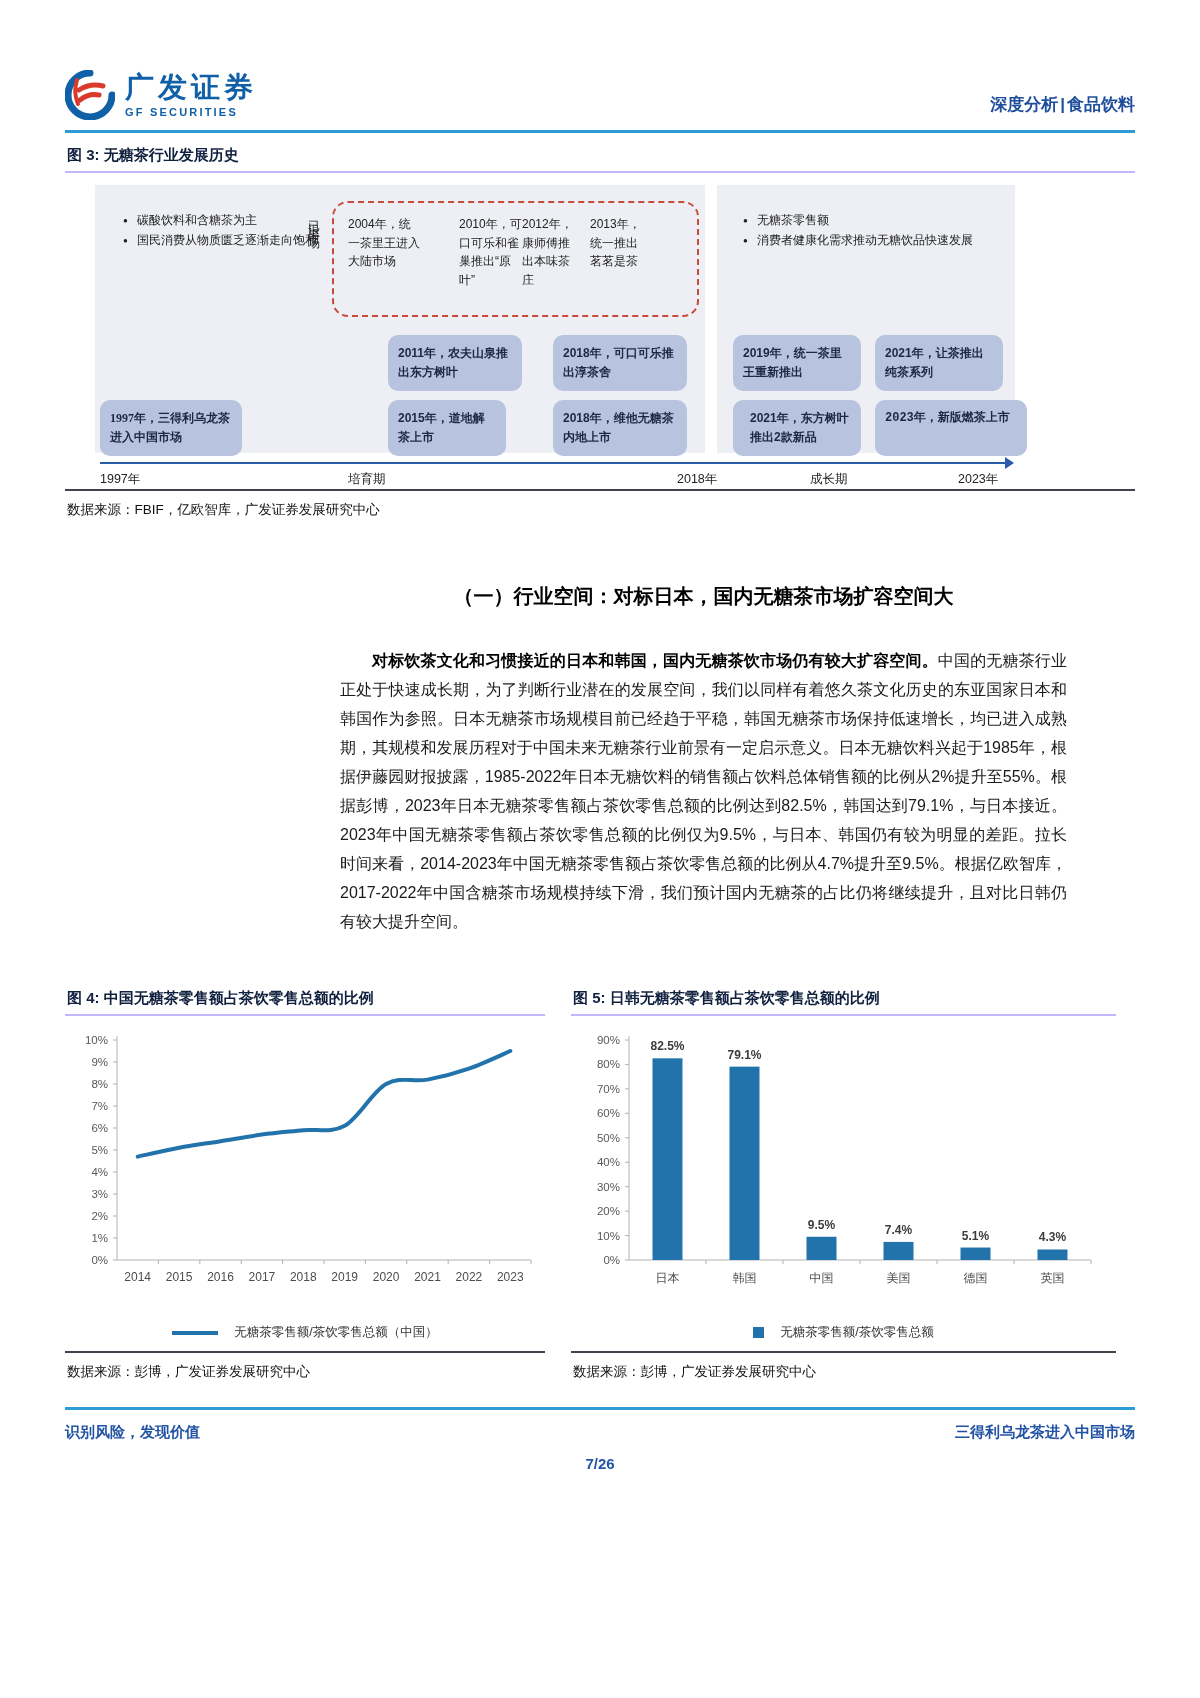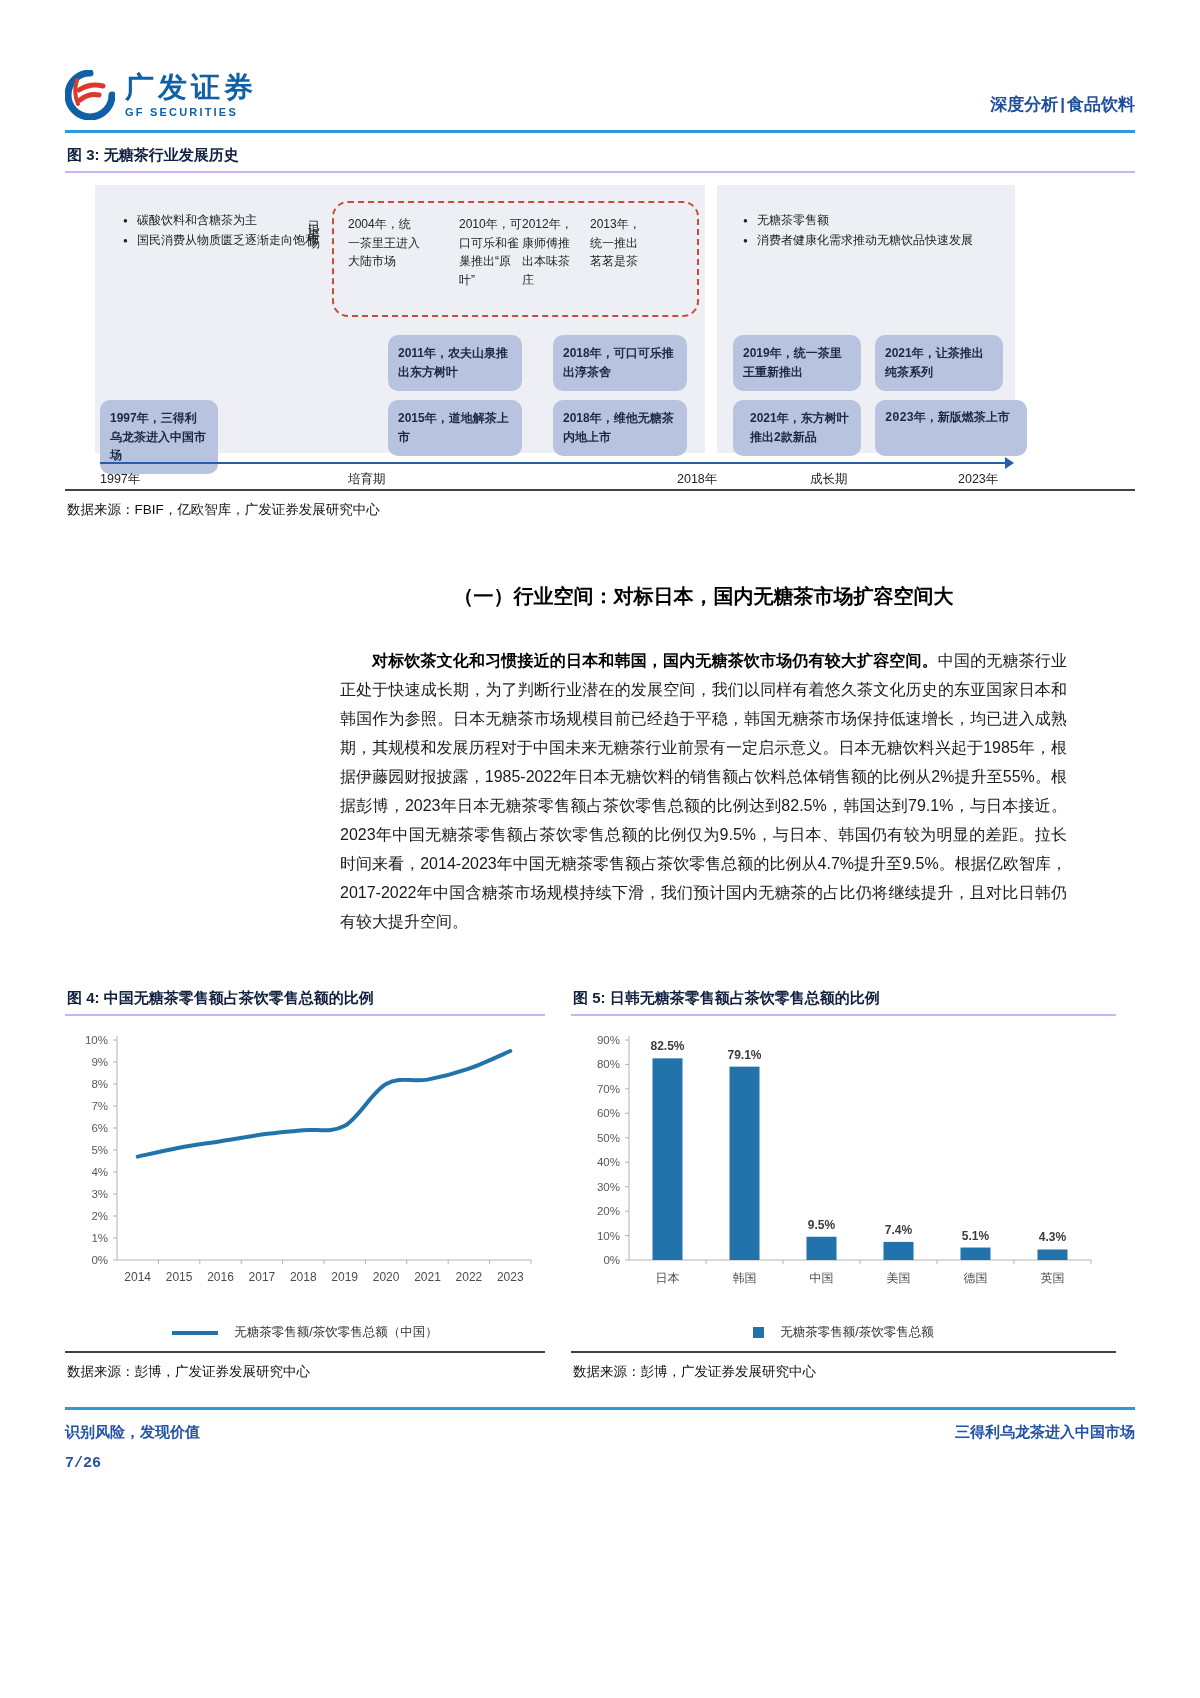--- a/index.html
+++ b/index.html
@@ -32,23 +32,23 @@
   .bul-left{left:58px;top:26px;width:206px;}
   .bul-right{left:678px;top:26px;width:252px;}
   .exit{position:absolute;left:240px;top:26px;writing-mode:vertical-rl;text-orientation:upright;font-size:12px;letter-spacing:4px;color:#222;}
   .dashed{position:absolute;left:267px;top:16px;width:363px;height:112px;border:2px dashed #c84b3a;border-radius:16px;}
   .dcol{position:absolute;top:12px;font-size:12px;line-height:1.55;color:#222;}
   .dc0{left:14px;width:74px;}
   .dc1{left:125px;width:64px;}
   .dc2{left:188px;width:58px;}
   .dc3{left:256px;width:58px;}
   .tbox{position:absolute;background:#b7c3df;border-radius:10px;padding:9px 10px;font-size:12px;line-height:1.55;color:#1c2844;font-weight:600;box-sizing:border-box;min-height:56px;}
-  .b1997{left:35px;top:215px;width:118px;}
+  .b1997{left:35px;top:215px;width:142px;font-family:Liberation Serif, serif;}
   .b2011{left:323px;top:150px;width:134px;}
-  .b2015{left:323px;top:215px;width:134px;}
+  .b2015{left:323px;top:215px;width:118px;}
   .b2018a{left:488px;top:150px;width:134px;}
   .b2018b{left:488px;top:215px;width:134px;}
   .b2019{left:668px;top:150px;width:128px;}
   .b2021a{left:810px;top:150px;width:128px;}
   .b2021b{left:668px;top:215px;width:128px;padding-left:17px;}
   .b2023{left:810px;top:215px;width:152px;font-family:Liberation Mono, monospace;}
   .axis{position:absolute;left:35px;top:277px;width:905px;height:2px;background:#2a5caa;}
   .axis-arrow{position:absolute;left:940px;top:272px;width:0;height:0;border-top:6px solid transparent;border-bottom:6px solid transparent;border-left:9px solid #2a5caa;}
   .axis-lab{position:absolute;top:286px;font-size:12.5px;color:#222;}
   .al0{left:35px;} .al1{left:283px;} .al2{left:612px;} .al3{left:745px;} .al4{left:893px;}
@@ -66,21 +66,21 @@
   .xtick{font-size:12px;fill:#4c4c4c;font-family:"Liberation Sans",sans-serif;}
   .vlab{font-size:12px;font-weight:700;fill:#3c3c3c;font-family:"Liberation Sans",sans-serif;}
   .axisln{stroke:#b3b3b3;stroke-width:1;}
   .legend{display:flex;justify-content:center;align-items:center;gap:16px;font-size:12.5px;color:#333;margin:0 0 10px;}
   .lswatch{width:46px;height:4px;background:#2272ac;}
   .bswatch{width:11px;height:11px;background:#2272ac;}
 
   
   .ftr{margin-top:16px;border-top:3px solid #2e9bd6;}
   .ftr-row{display:flex;justify-content:space-between;padding-top:13px;font-size:15px;color:#2353a4;font-weight:600;}
-  .page-num{text-align:left;margin-top:13px;font-size:15px;font-weight:800;color:#2353a4;font-family:Liberation Mono, monospace;}
+  .page-num{text-align:center;margin-top:13px;font-size:15px;font-weight:800;color:#2353a4;}
 </style>
 </head>
 <body>
 
 <div class="page">
 
   <div class="hdr">
     <div class="brand">
       <svg width="50" height="50" viewBox="0 0 50 50">
         <path d="M25 3 A22 22 0 1 0 47 25" fill="none" stroke="#1060a8" stroke-width="7" stroke-linecap="round"></path>

